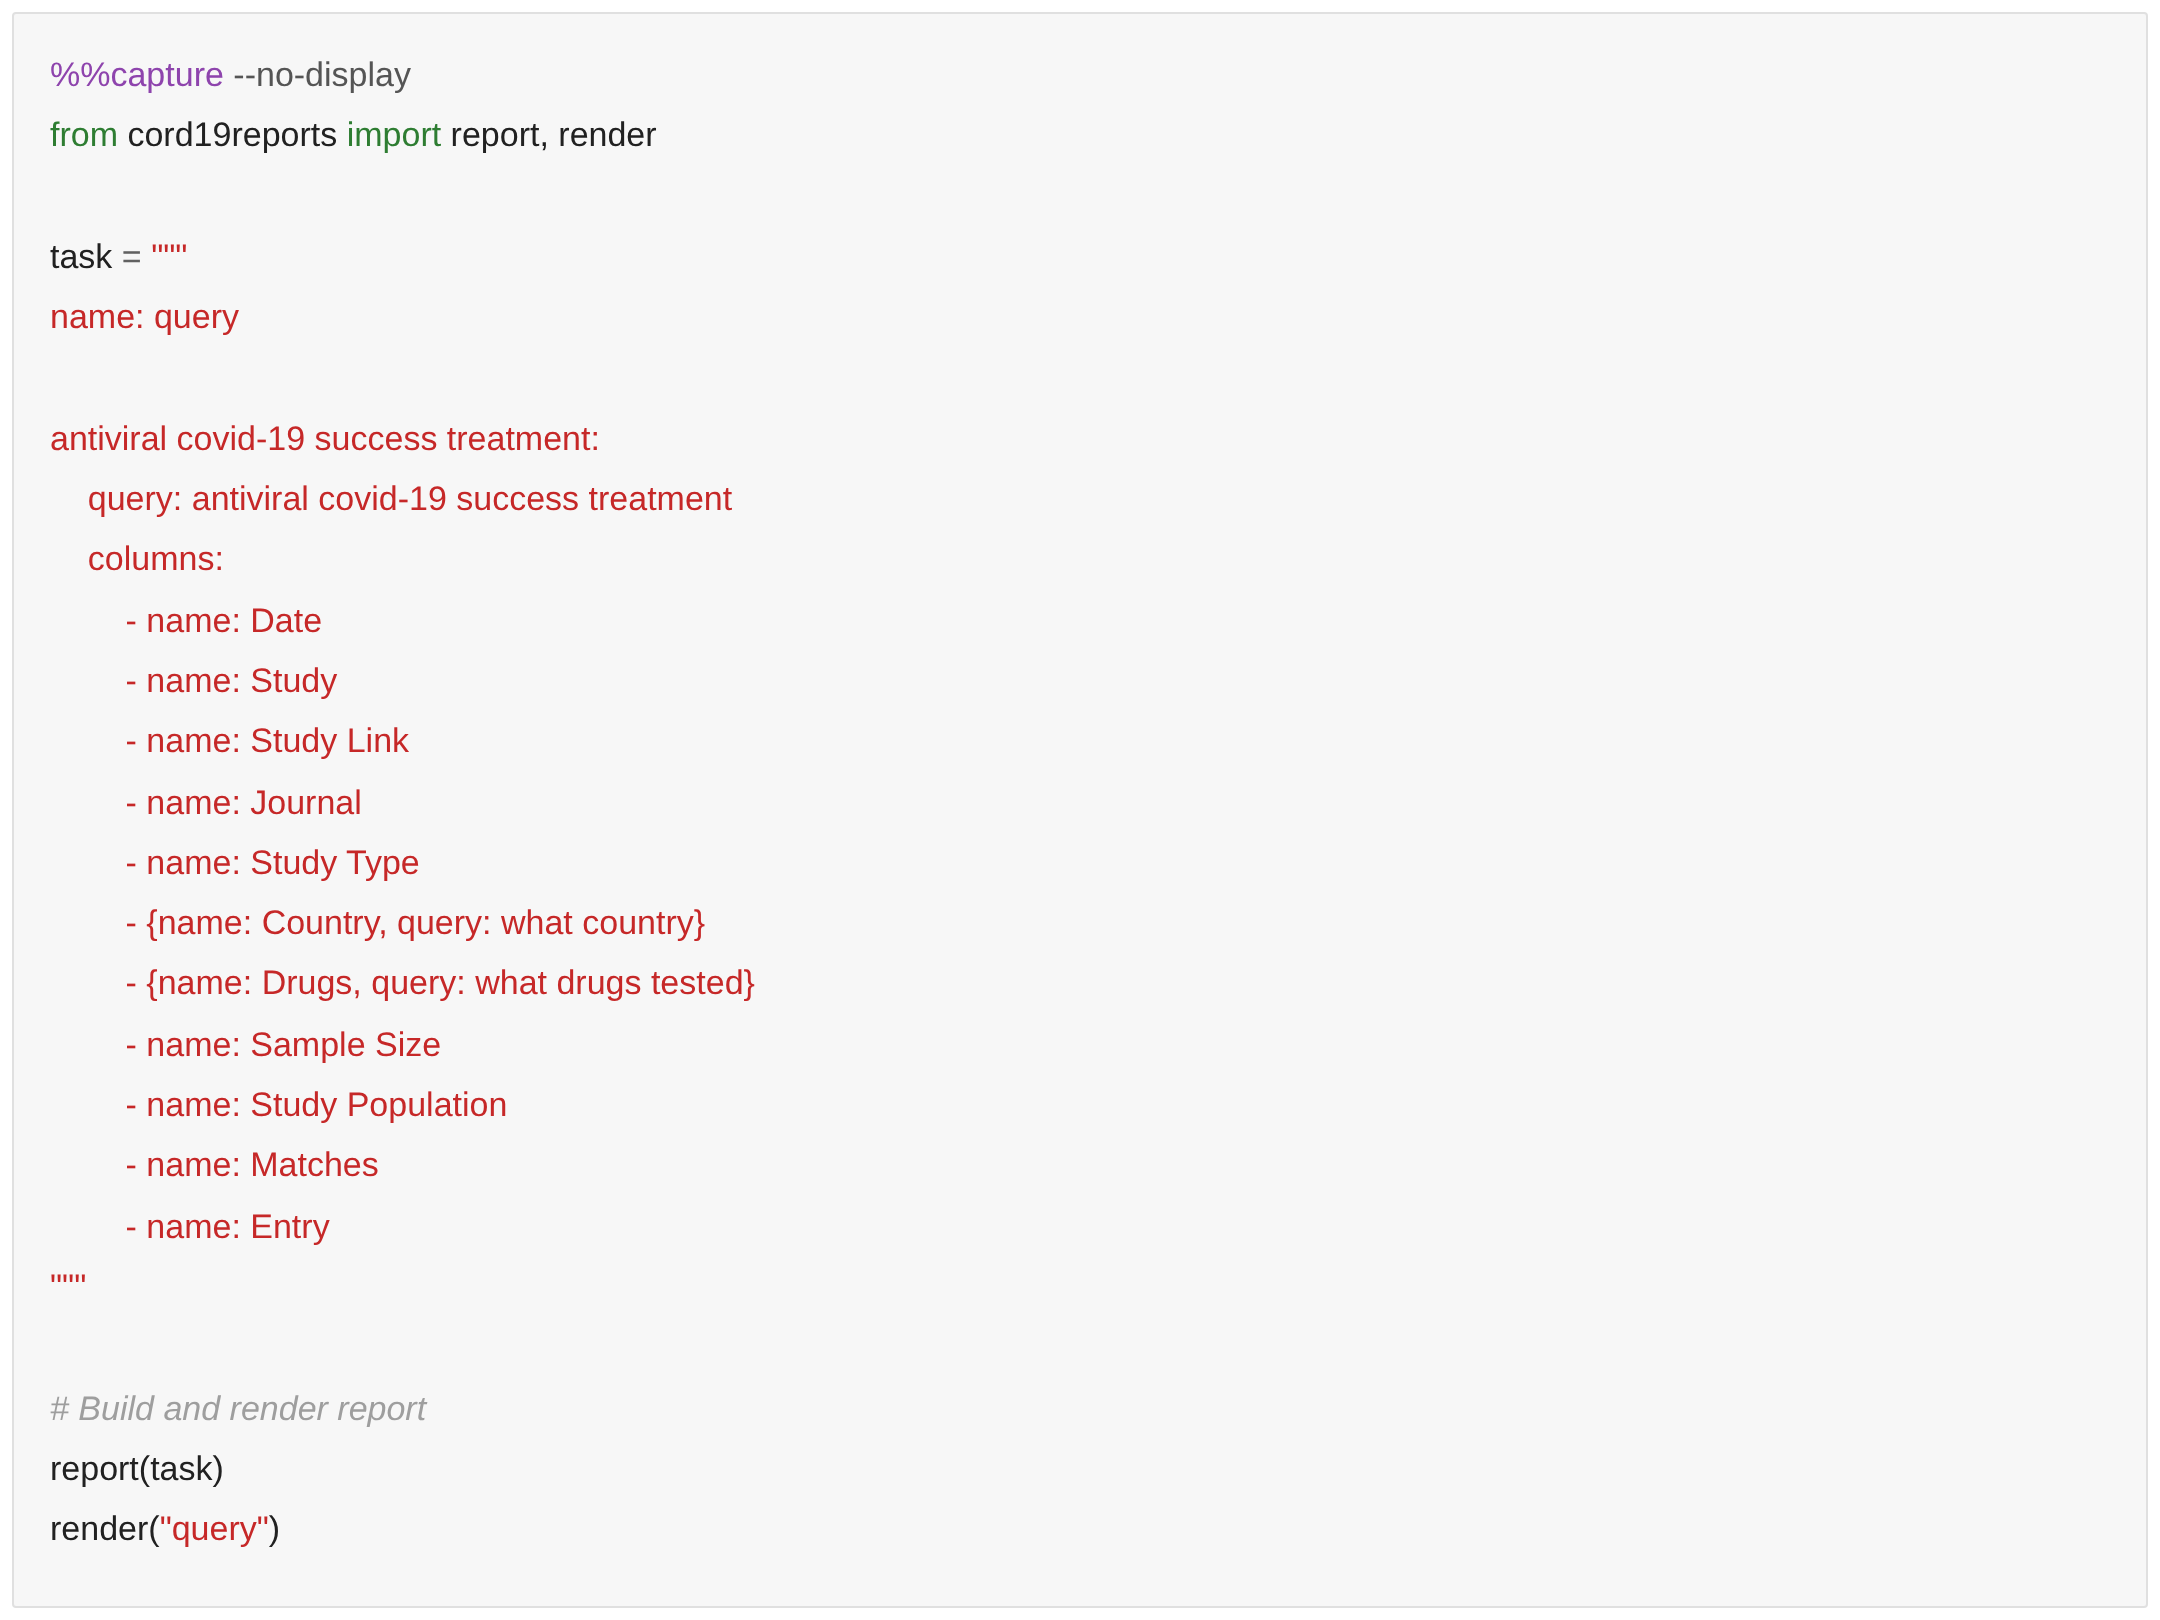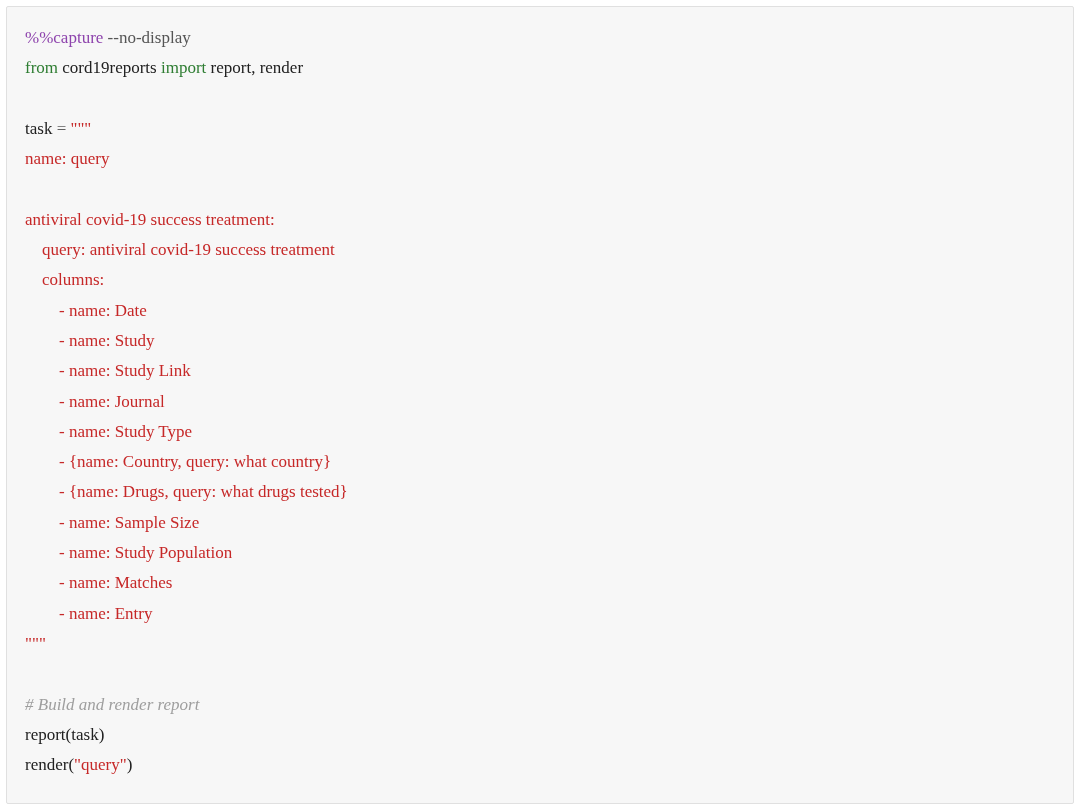--- a/index.html
+++ b/index.html
@@ -12,21 +12,21 @@
   }
   .cell {
     box-sizing: border-box;
     margin: 6px 6px;
     width: 1068px;
     height: 798px;
     border: 1px solid #e0e0e0;
     border-radius: 2px;
     background: #f7f7f7;
     padding: 16px 18px;
-    font-family: Liberation Serif, serif;
+    font-family: Liberation Sans, sans-serif;
     font-size: 17px;
     line-height: 30.3px;
     color: #212121;
     white-space: pre;
     overflow: hidden;
   }
   .kw-magic   { color: #8e44ad; }           
   .kw-arg     { color: #555555; }           
   .kw-from    { color: #2e7d32; }           
   .kw-mod     { color: #212121; }

